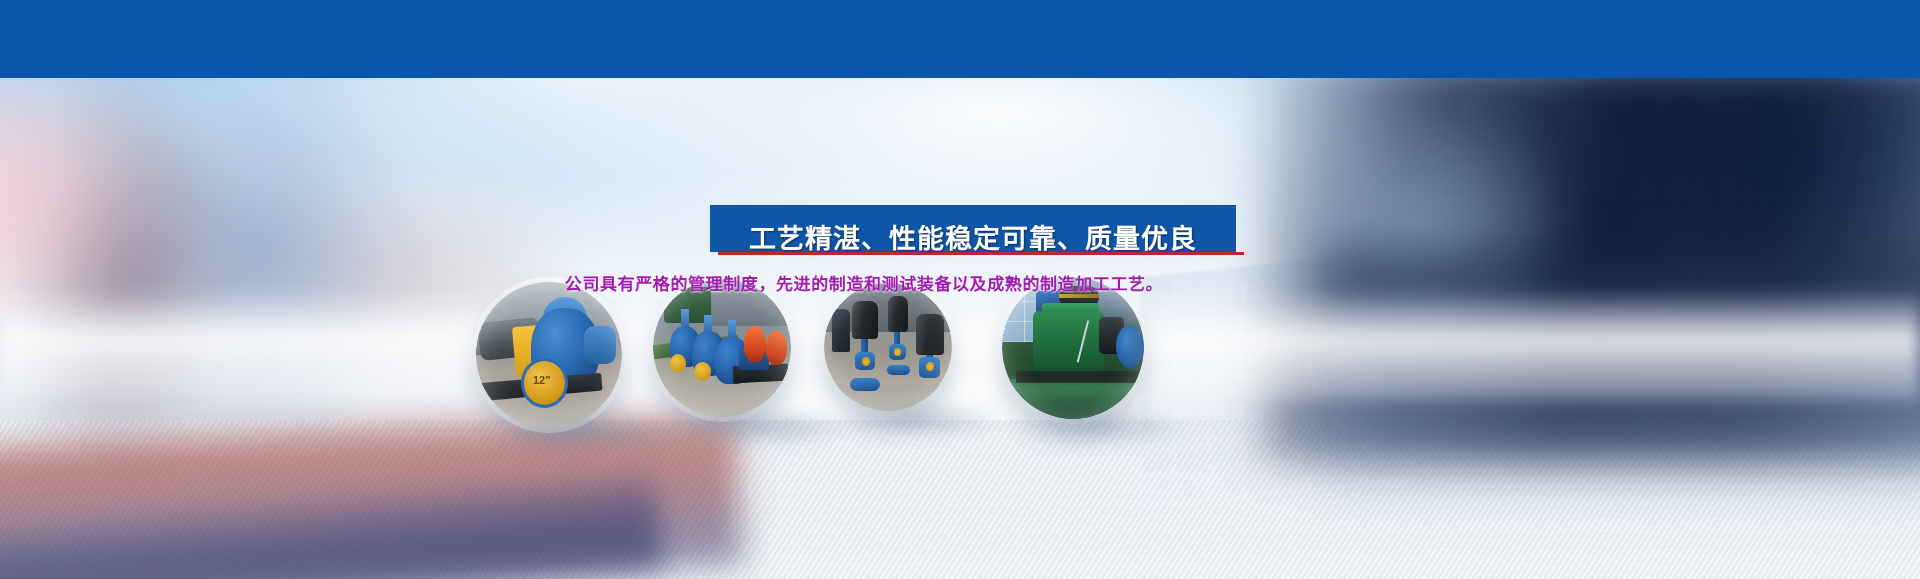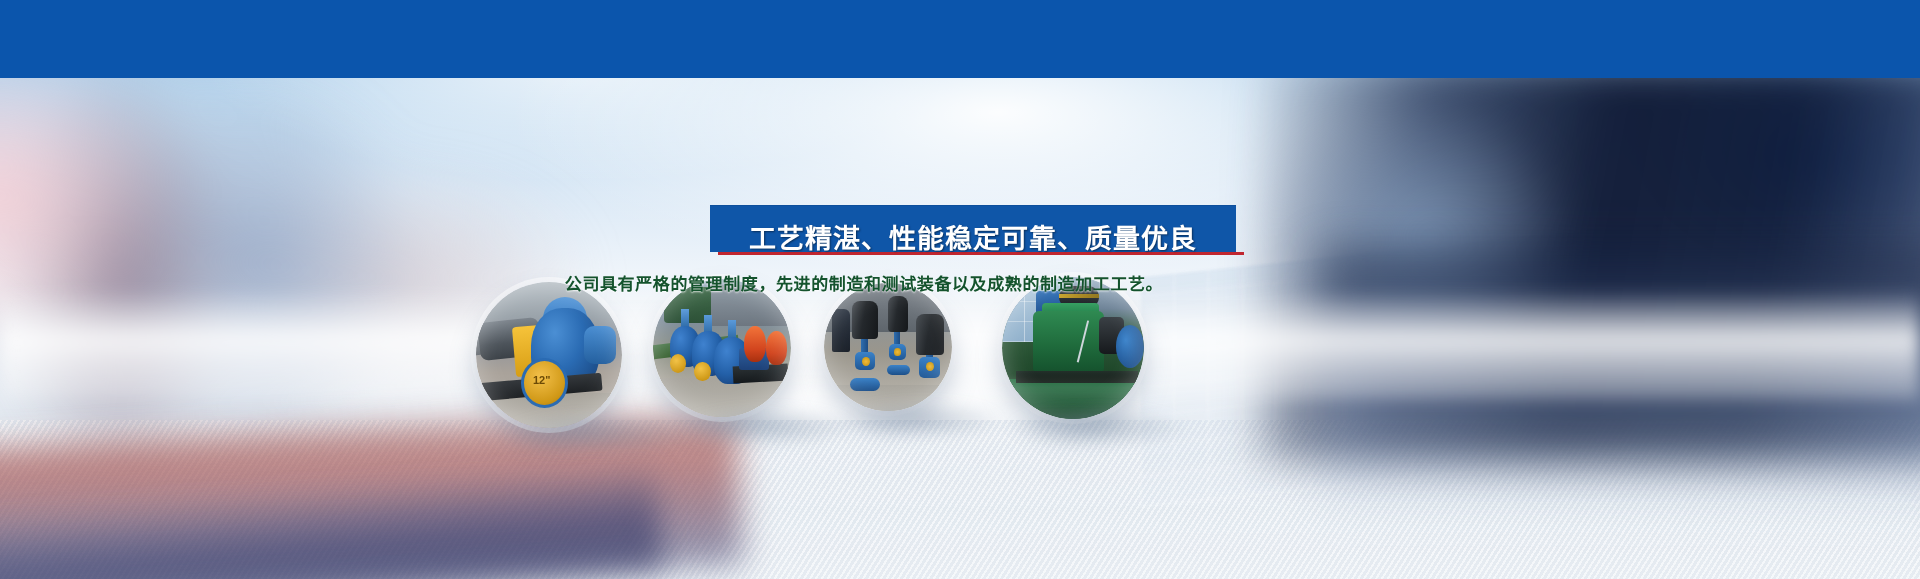--- a/index.html
+++ b/index.html
@@ -138,21 +138,21 @@
   .badge-text{
     position:absolute;left:710px;top:205px;width:526px;height:63px;
     display:flex;align-items:center;justify-content:center;
     color:#ffffff;font-size:27px;font-weight:bold;letter-spacing:1px;
     text-shadow:1px 1px 2px rgba(0,0,0,.45);
     white-space:nowrap;
   }
 
   .subtitle{
     position:absolute;left:0;top:270px;width:1728px;text-align:center;
-    color:#14532d;font-size:17px;font-weight:bold;letter-spacing:.6px;
+    color:#a21caf;font-size:17px;font-weight:bold;letter-spacing:.6px;
     text-shadow:0 1px 2px rgba(255,255,255,.85);
     z-index:40;
   }
 
   
   .circles{
     position:absolute;left:0;top:0;width:1920px;height:579px;z-index:30;
     pointer-events:none;
   }
   .circle{

